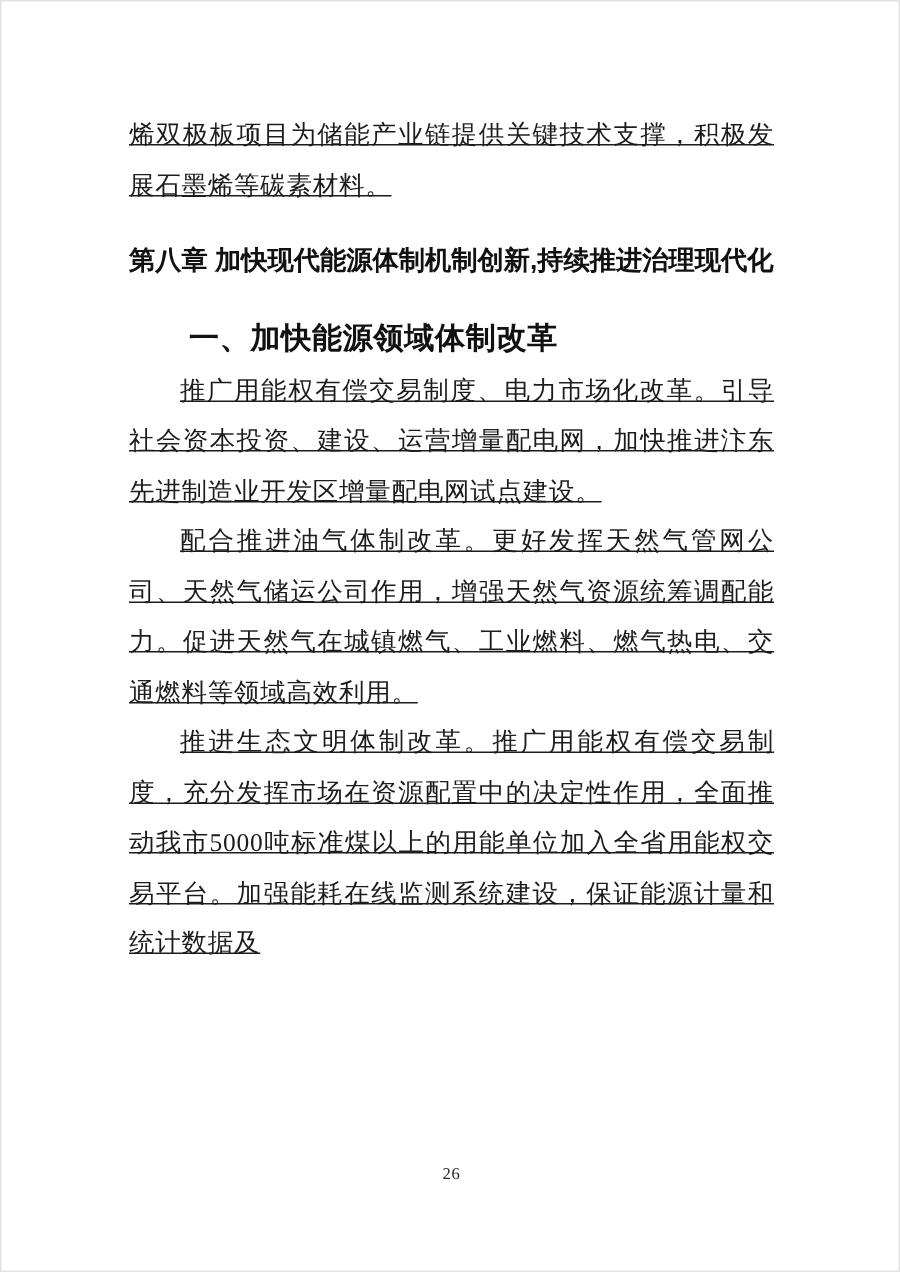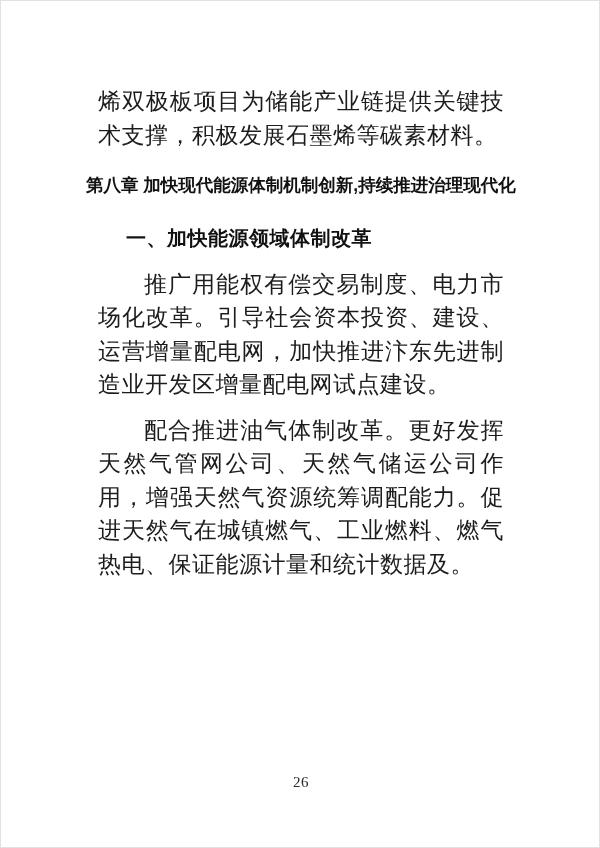--- a/index.html
+++ b/index.html
@@ -18,27 +18,28 @@
     font-family: "Liberation Serif", "DejaVu Serif", serif;
     color: #1c1c1c;
   }
   .content {
     position: absolute;
     left: 85px;
     top: 72px;
     width: 430px;
   }
   .body-para {
-    margin: 12px;
-    font-size: 23px;
+    margin: 0;
+    font-size: 17px;
     line-height: 33.5px;
     text-align: justify;
     text-justify: inter-ideograph;
     letter-spacing: 0.5px;
     word-break: break-all;
+    text-decoration: underline;
   }
   .body-para.indent {
     text-indent: 2em;
   }
   .chapter-heading {
     margin: 20px 0 24px 0;
     font-family: Liberation Sans, sans-serif;
     font-weight: bold;
     font-size: 17.5px;
     line-height: 26px;
@@ -57,41 +58,42 @@
     letter-spacing: 0.5px;
   }
   .footer {
     position: absolute;
     left: 0;
     width: 600px;
     top: 772px;
     text-align: center;
   }
   .page-number {
-    font-size: 15px;
+    font-size: 11px;
     color: #2a2a2a;
     letter-spacing: 0.5px;
   }
 </style>
 </head>
 <body>
 
 <div class="page">
   <div class="content">
 
     <p class="body-para">烯双极板项目为储能产业链提供关键技术支撑，积极发展石墨烯等碳素材料。</p>
 
     <h1 class="chapter-heading">第八章 加快现代能源体制机制创新,持续推进治理现代化</h1>
 
 
     <h2 class="section-heading">一、加快能源领域体制改革</h2>
 
     <p class="body-para indent">推广用能权有偿交易制度、电力市场化改革。引导社会资本投资、建设、运营增量配电网，加快推进汴东先进制造业开发区增量配电网试点建设。</p>
 
-    <p class="body-para indent">配合推进油气体制改革。更好发挥天然气管网公司、天然气储运公司作用，增强天然气资源统筹调配能力。促进天然气在城镇燃气、工业燃料、燃气热电、保证能源计量和统计数据及。</p>
+    <p class="body-para indent">配合推进油气体制改革。更好发挥天然气管网公司、天然气储运公司作用，增强天然气资源统筹调配能力。促进天然气在城镇燃气、工业燃料、燃气热电、交通燃料等领域高效利用。</p>
 
+    <p class="body-para indent">推进生态文明体制改革。推广用能权有偿交易制度，充分发挥市场在资源配置中的决定性作用，全面推动我市5000吨标准煤以上的用能单位加入全省用能权交易平台。加强能耗在线监测系统建设，保证能源计量和统计数据及</p>
 
   </div>
 
   <div class="footer">
     <span class="page-number">26</span>
   </div>
 </div>
 
 </body></html>

